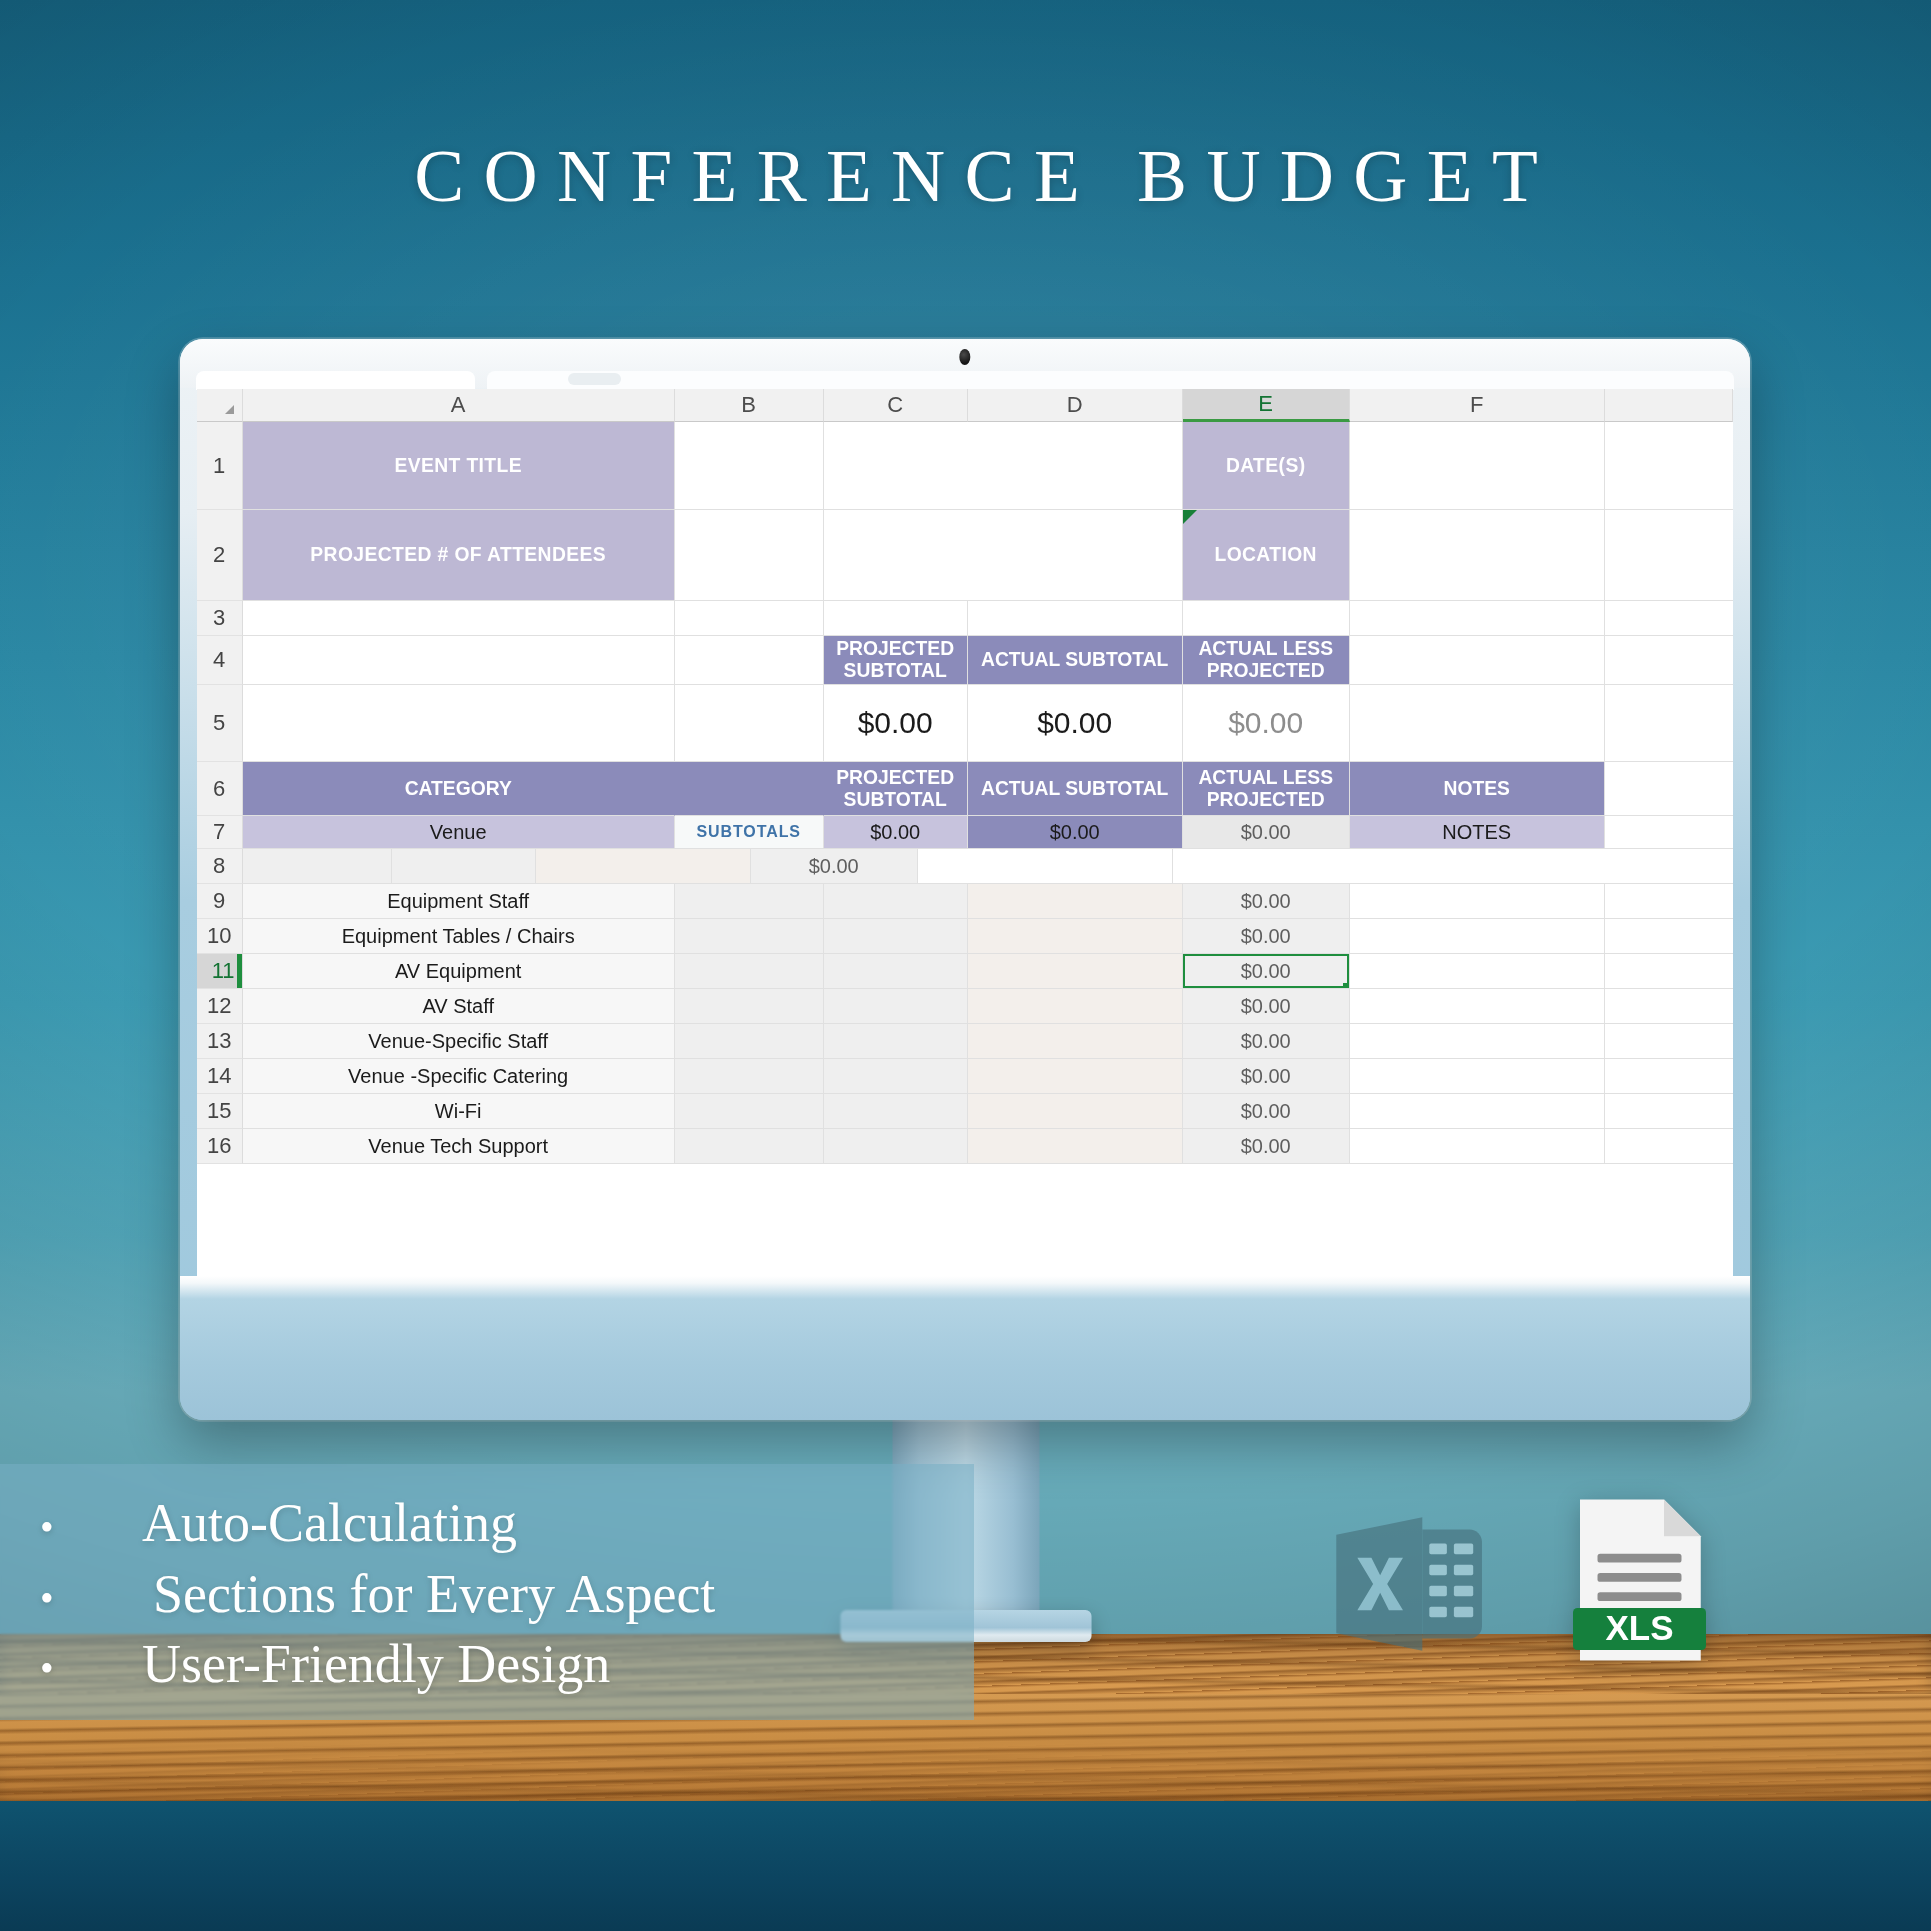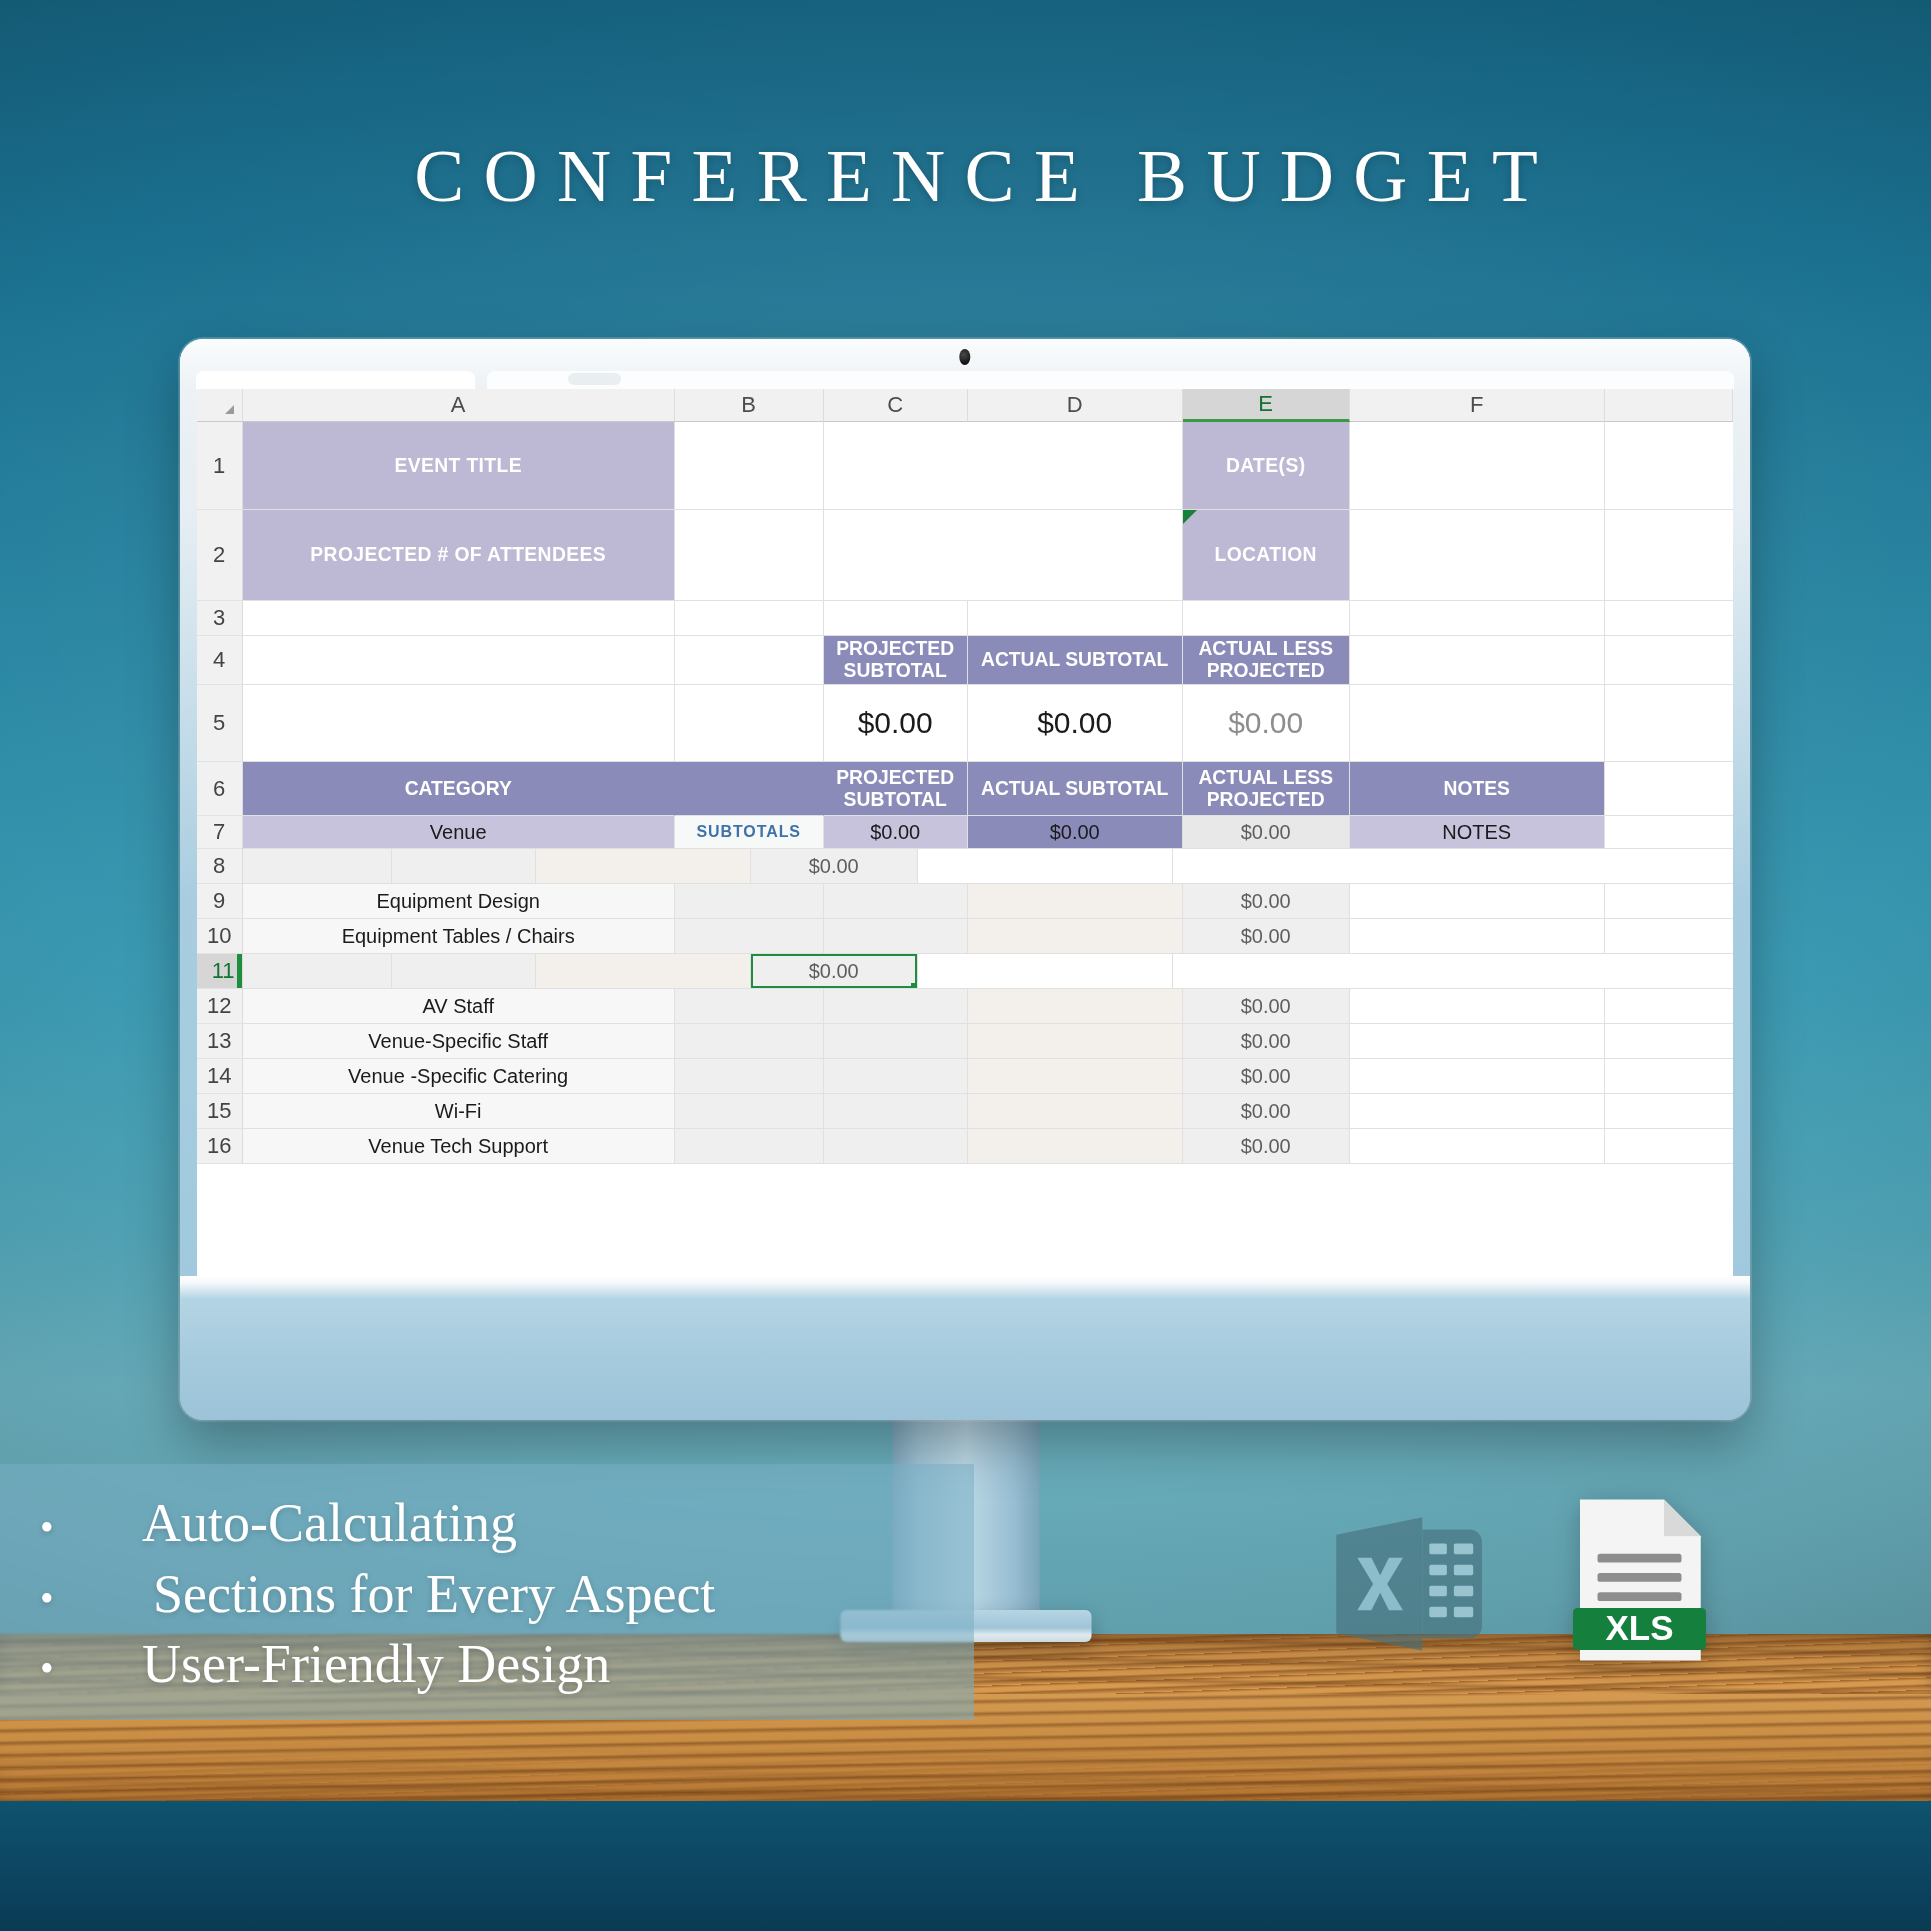--- a/index.html
+++ b/index.html
@@ -478,40 +478,41 @@
             <div class="rh" style="height: 35px;">8</div>
             <div class="cell cB grey-soft" style="height: 35px;"></div>
             <div class="cell cC grey-soft" style="height: 35px;"></div>
             <div class="cell cD beige" style="height: 35px;"></div>
             <div class="cell cE grey-soft" style="height: 35px;">$0.00</div>
             <div class="cell cF" style="height: 35px;"></div>
             <div class="cell cTail" style="height: 35px;;border-right:none"></div>
           </div>
           <div class="srow" style="height: 35px;">
             <div class="rh" style="height: 35px;">9</div>
-            <div class="cell cA offwhite" style="height: 35px;">Equipment Design</div>
+            <div class="cell cA offwhite" style="height: 35px;">Equipment Staff</div>
             <div class="cell cB grey-soft" style="height: 35px;"></div>
             <div class="cell cC grey-soft" style="height: 35px;"></div>
             <div class="cell cD beige" style="height: 35px;"></div>
             <div class="cell cE grey-soft" style="height: 35px;">$0.00</div>
             <div class="cell cF" style="height: 35px;"></div>
             <div class="cell cTail" style="height: 35px;;border-right:none"></div>
           </div>
           <div class="srow" style="height: 35px;">
             <div class="rh" style="height: 35px;">10</div>
             <div class="cell cA offwhite" style="height: 35px;">Equipment Tables / Chairs</div>
             <div class="cell cB grey-soft" style="height: 35px;"></div>
             <div class="cell cC grey-soft" style="height: 35px;"></div>
             <div class="cell cD beige" style="height: 35px;"></div>
             <div class="cell cE grey-soft" style="height: 35px;">$0.00</div>
             <div class="cell cF" style="height: 35px;"></div>
             <div class="cell cTail" style="height: 35px;;border-right:none"></div>
           </div>
           <div class="srow" style="height: 35px;">
             <div class="rh sel rowmark" style="height: 35px; padding-left: 8px;">11</div>
+            <div class="cell cA offwhite" style="height: 35px;">AV Equipment</div>
             <div class="cell cB grey-soft" style="height: 35px;"></div>
             <div class="cell cC grey-soft" style="height: 35px;"></div>
             <div class="cell cD beige" style="height: 35px;"></div>
             <div class="cell cE grey-soft selcell" style="height: 35px;">$0.00</div>
             <div class="cell cF" style="height: 35px;"></div>
             <div class="cell cTail" style="height: 35px;;border-right:none"></div>
           </div>
           <div class="srow" style="height: 35px;">
             <div class="rh" style="height: 35px;">12</div>
             <div class="cell cA offwhite" style="height: 35px;">AV Staff</div>

